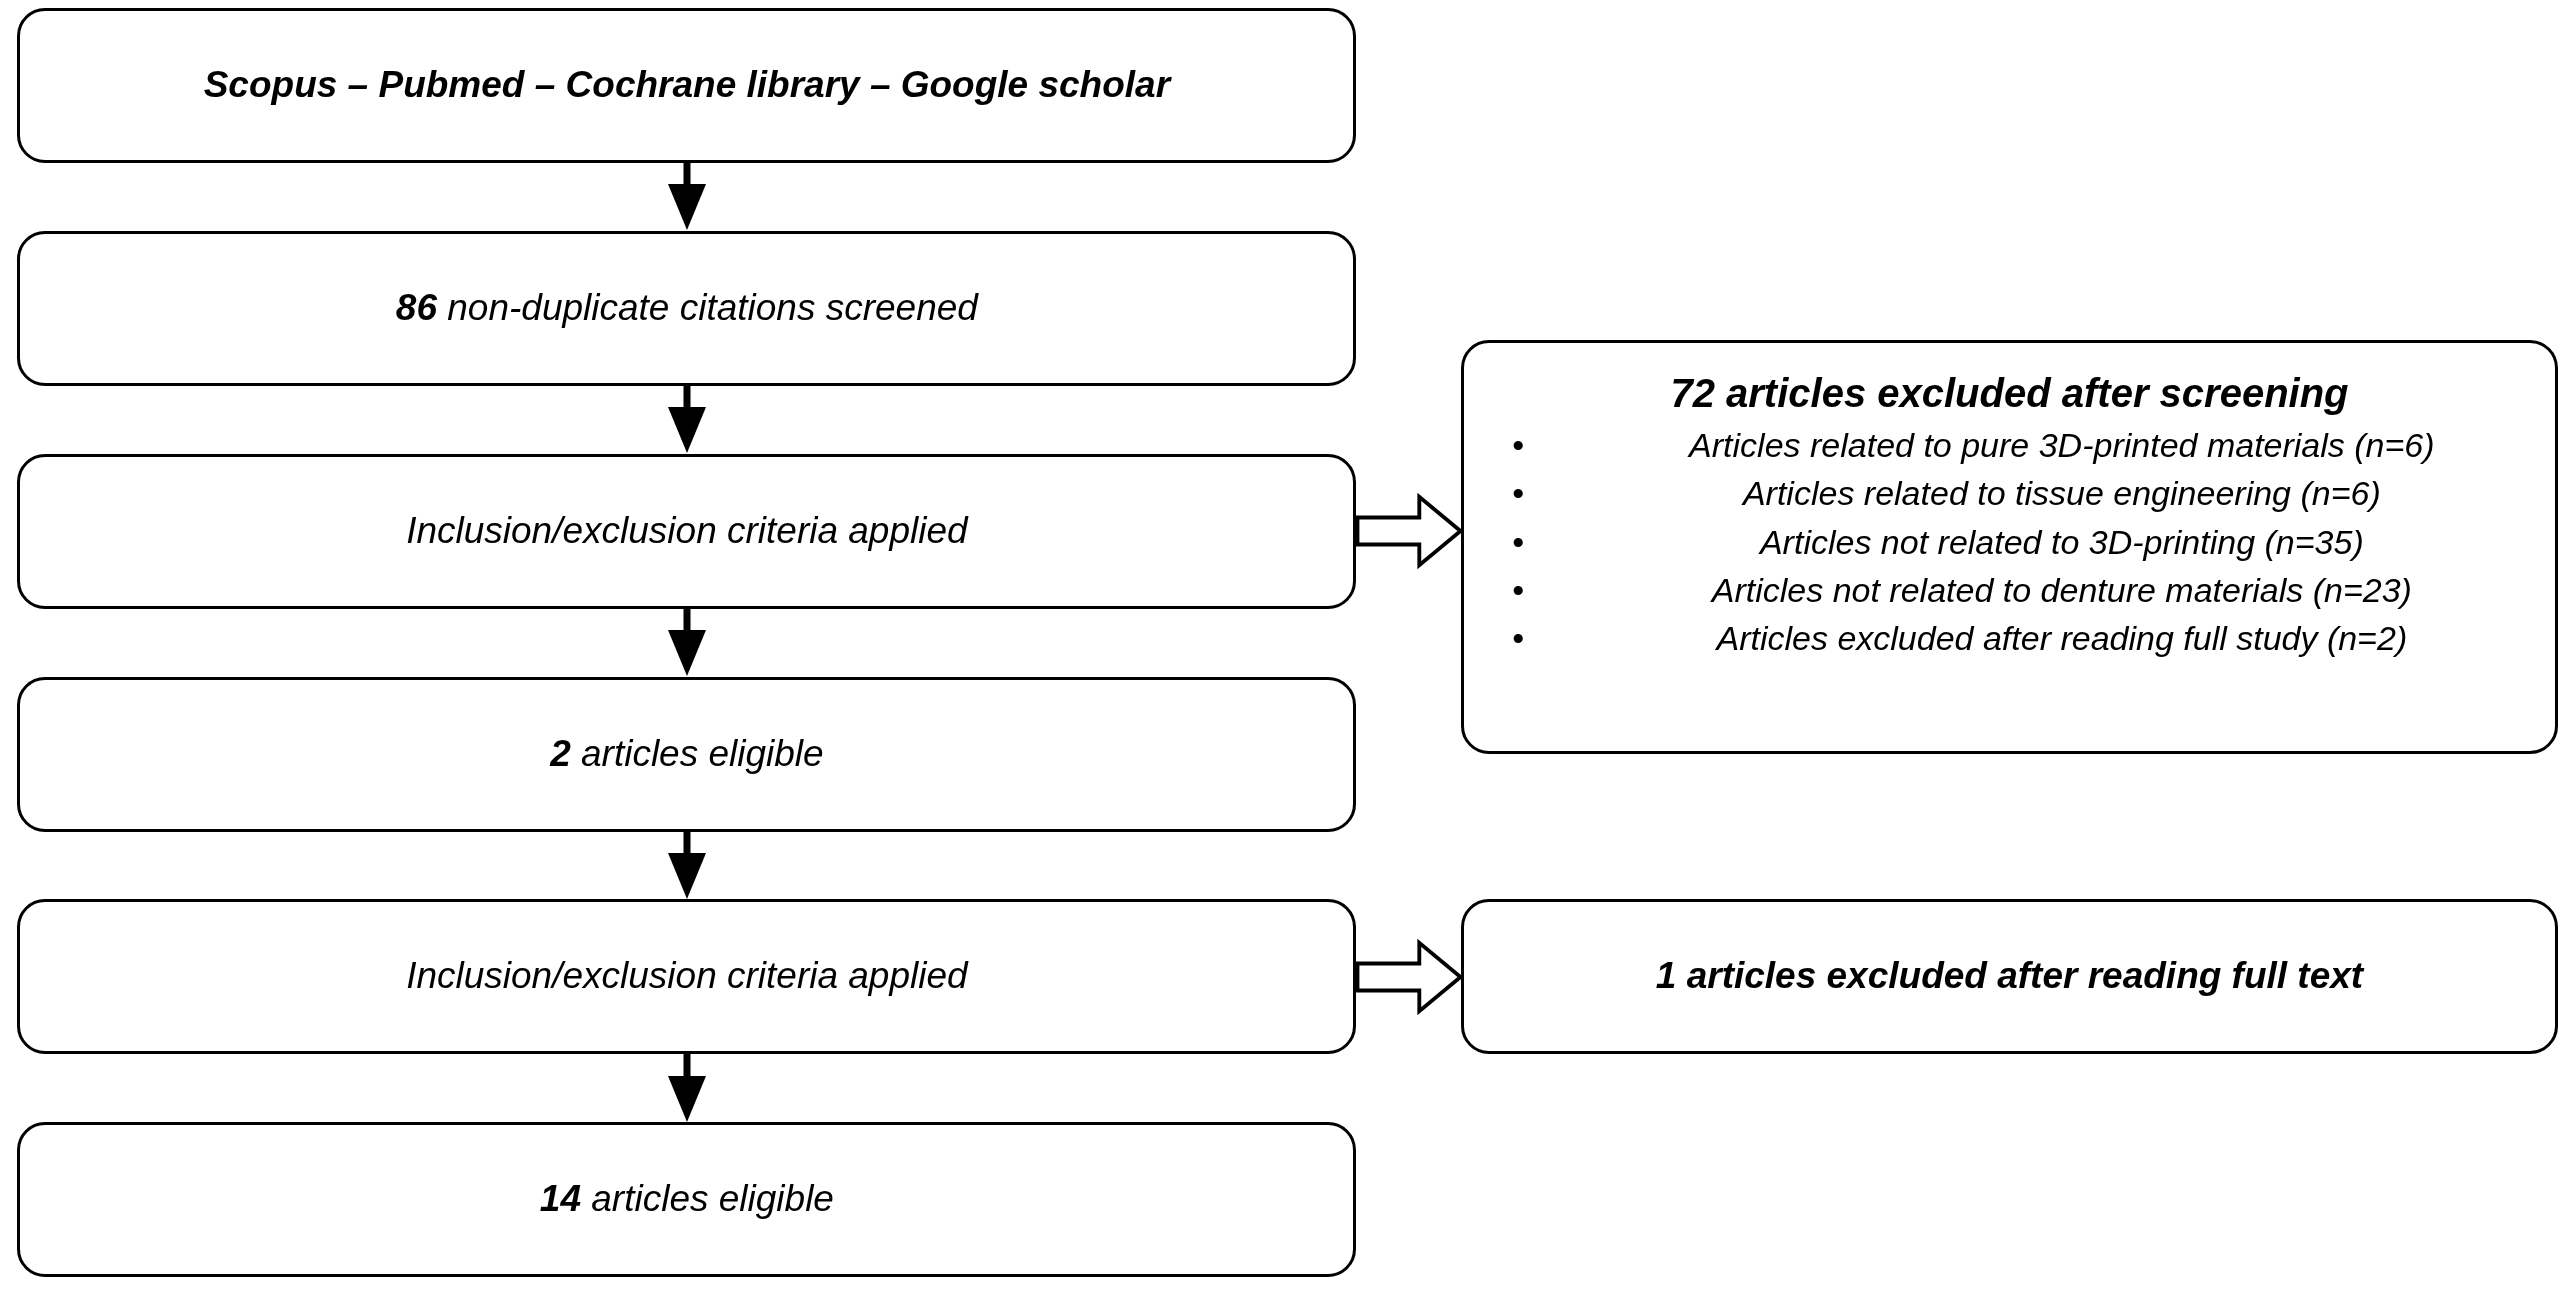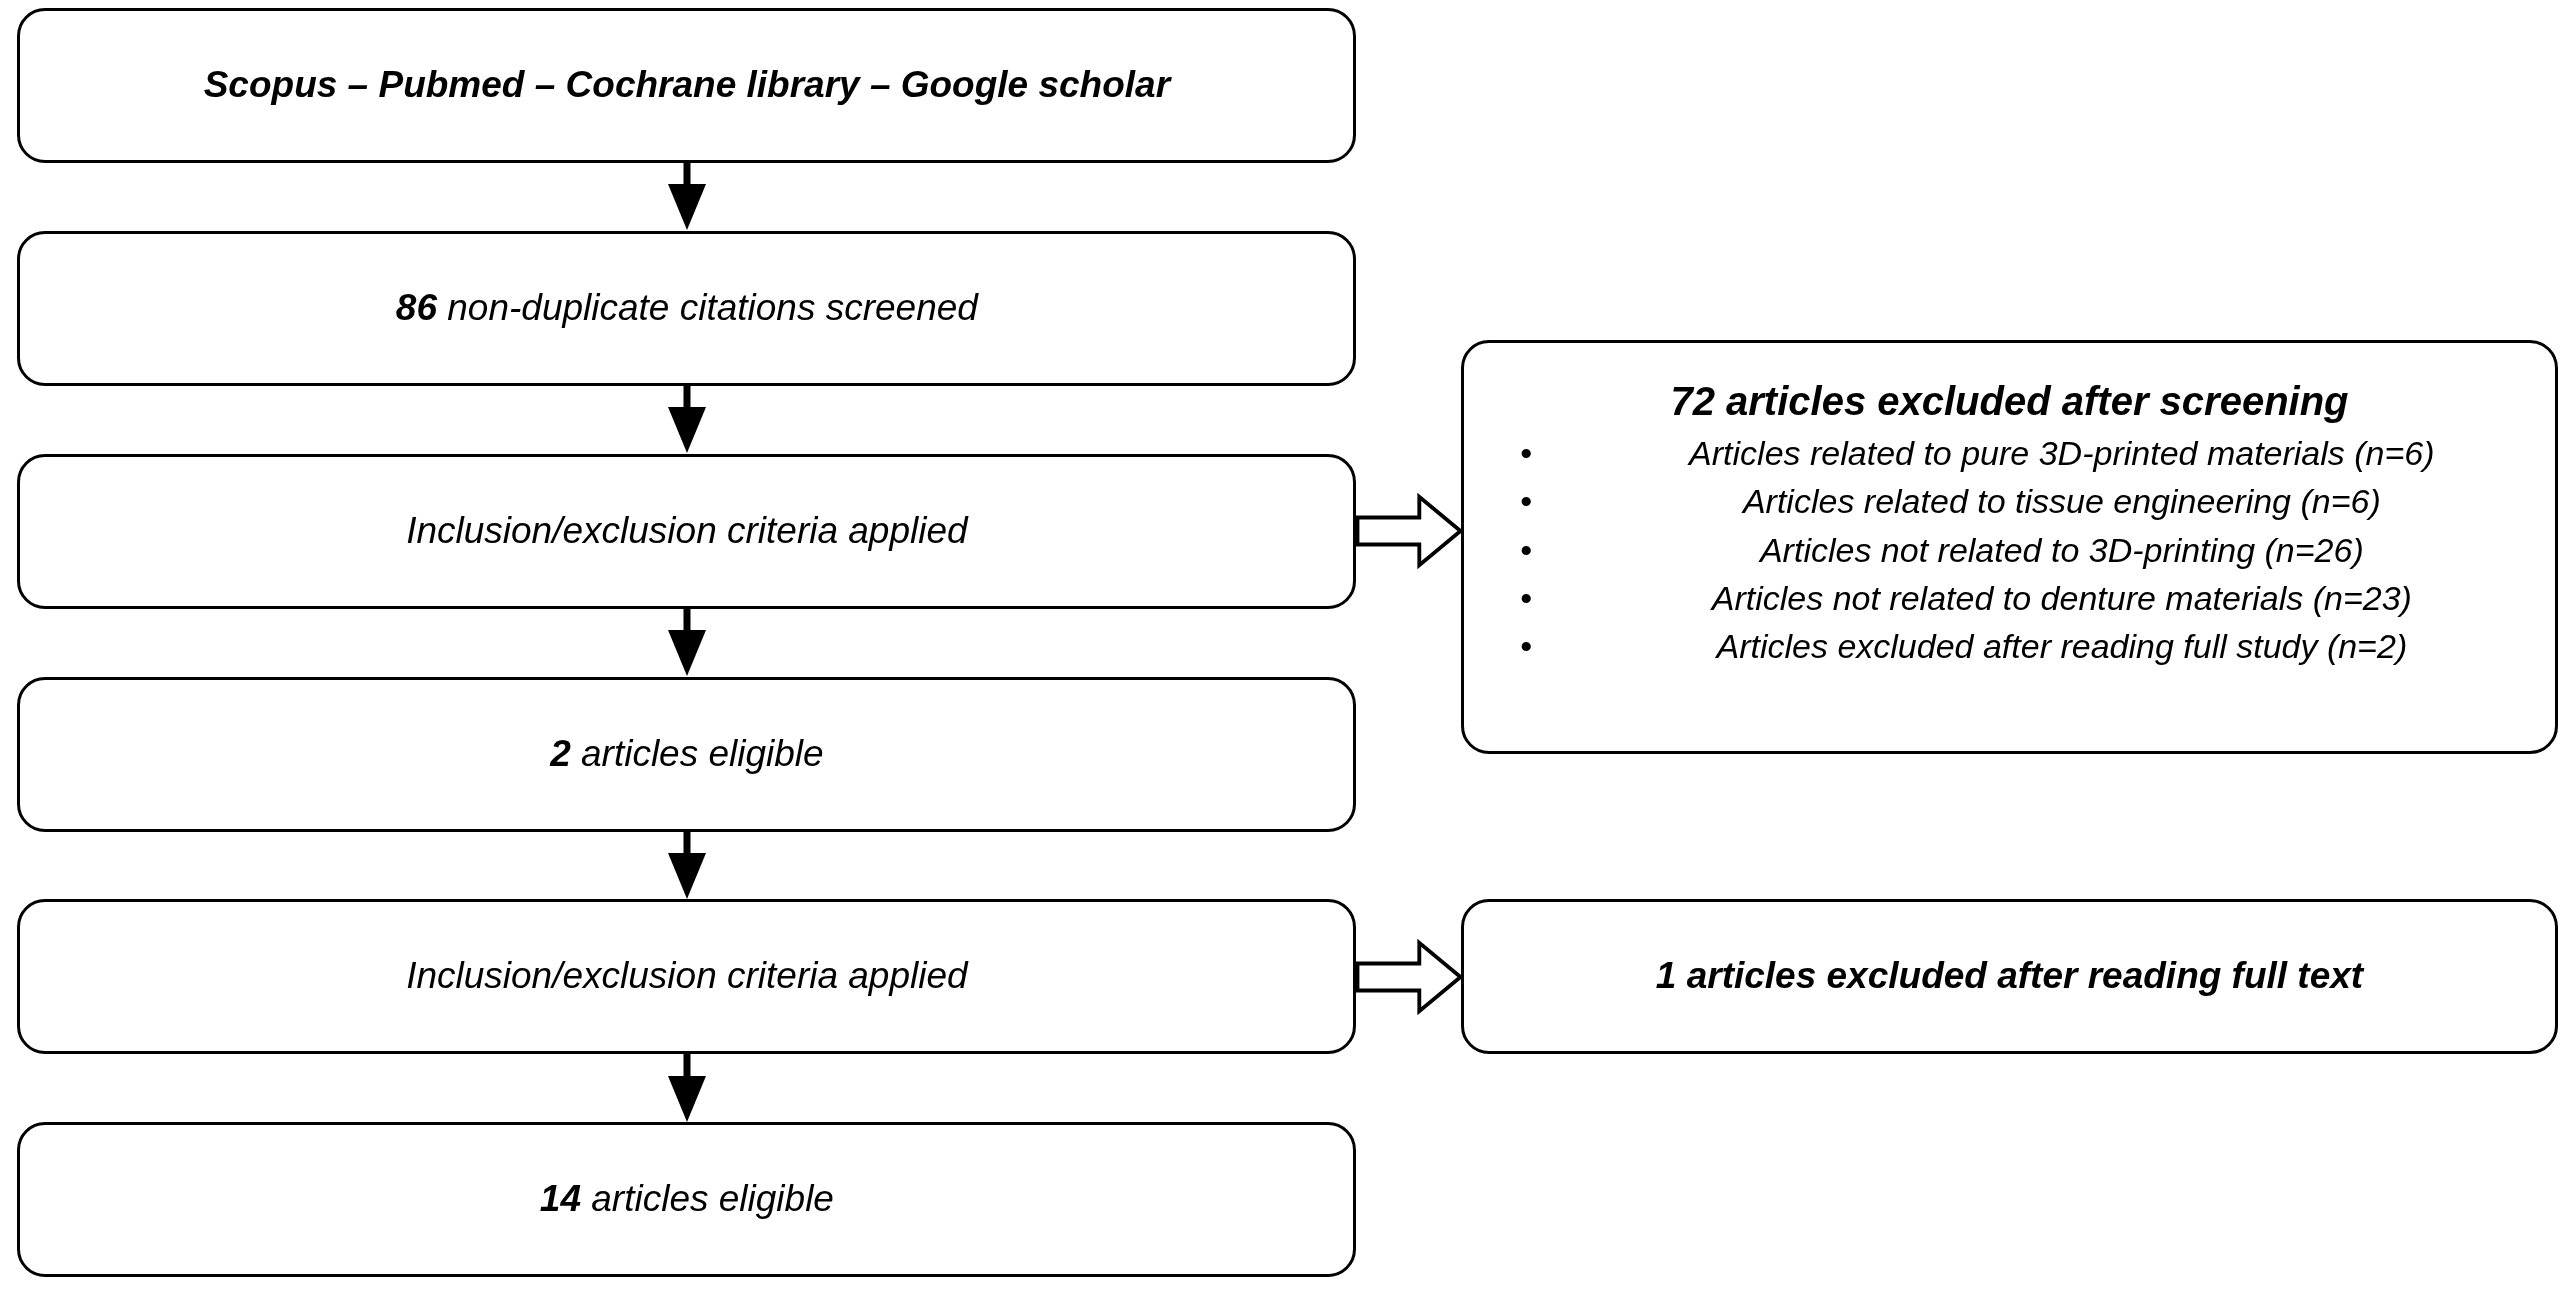--- a/index.html
+++ b/index.html
@@ -44,21 +44,21 @@
   #box-screened  { left: 17.4px;  top: 231px;  width: 1339px; height: 155px; align-items: center; }
   #box-criteria1 { left: 17.4px;  top: 454px;  width: 1339px; height: 155px; }
   #box-eligible1 { left: 17.4px;  top: 677px; width: 1339px; height: 155px; }
   #box-criteria2 { left: 17.4px;  top: 899px; width: 1339px; height: 155px; }
   #box-eligible2 { left: 17.4px;  top: 1122px; width: 1339px; height: 155px; }
 
   
   #box-excluded-screening {
     left: 1461px; top: 340px; width: 1097px; height: 414px;
     display: block;
-    padding: 8px;
+    padding: 0;
   }
   #box-excluded-fulltext {
     left: 1461px; top: 899px; width: 1097px; height: 155px;
   }
 
   
   .excl-title {
     font-size: 40px;
     font-weight: bold;
     text-align: center;
@@ -167,21 +167,21 @@
       <li class="excl-item">
         <span class="excl-bullet">•</span>
         <span>Articles related to pure 3D-printed materials (n=6)</span>
       </li>
       <li class="excl-item">
         <span class="excl-bullet">•</span>
         <span>Articles related to tissue engineering (n=6)</span>
       </li>
       <li class="excl-item">
         <span class="excl-bullet">•</span>
-        <span>Articles not related to 3D-printing (n=26)</span>
+        <span>Articles not related to 3D-printing (n=35)</span>
       </li>
       <li class="excl-item">
         <span class="excl-bullet">•</span>
         <span>Articles not related to denture materials (n=23)</span>
       </li>
       <li class="excl-item">
         <span class="excl-bullet">•</span>
         <span>Articles excluded after reading full study (n=2)</span>
       </li>
     </ul>

